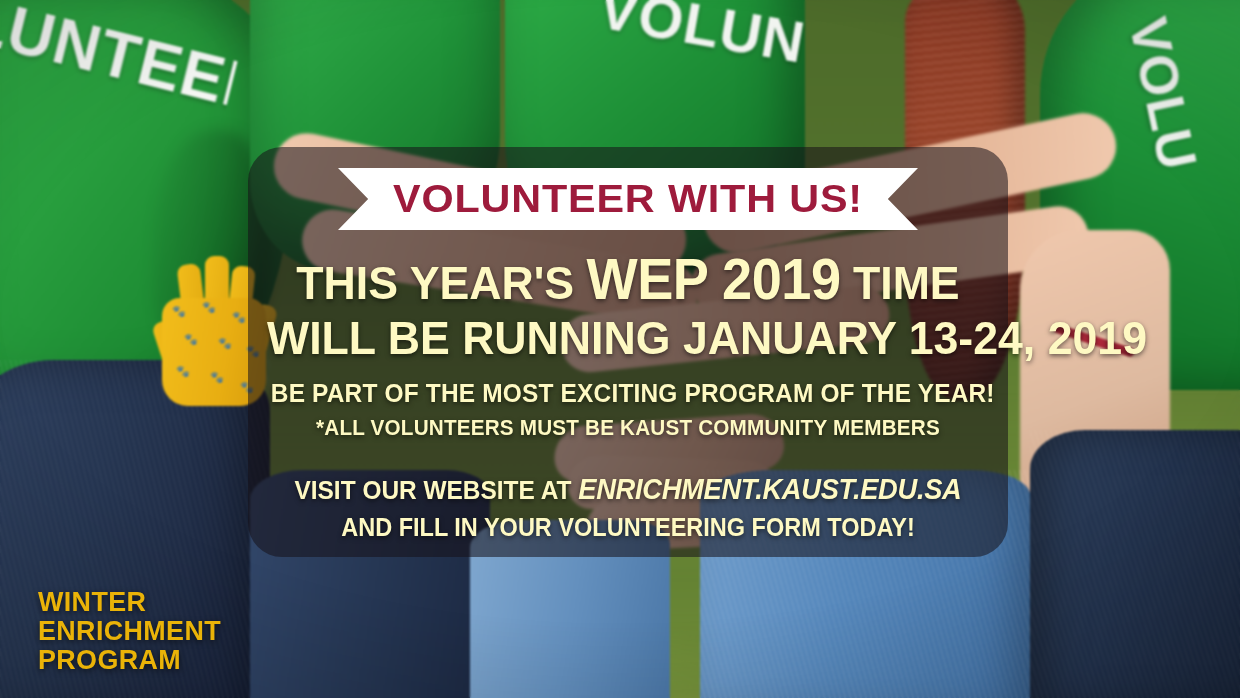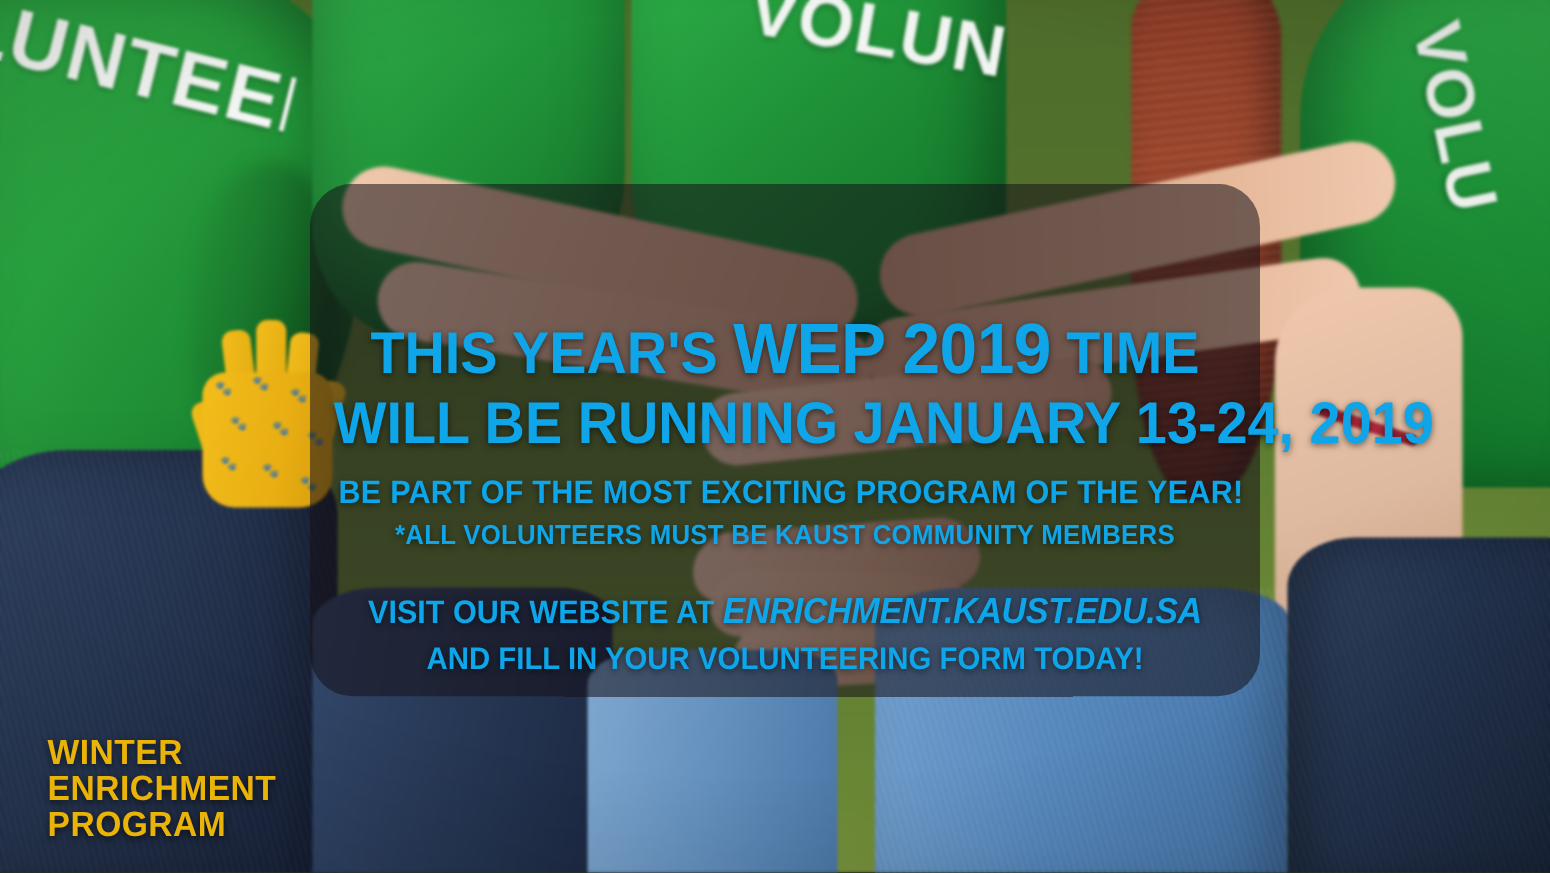--- a/index.html
+++ b/index.html
@@ -214,21 +214,21 @@
   .ribbon-text{
     position:absolute;inset:0;display:flex;align-items:center;justify-content:center;
     color:#9E1B3C;font-weight:700;font-size:39px;letter-spacing:.8px;
     transform:scaleX(1.06);
     white-space:nowrap;
   }
 
   
   .content{
     position:absolute;left:248px;top:250px;width:760px;
-    text-align:center;color:#0ea5e9;
+    text-align:center;color:#fef9c3;
     text-shadow:0 2px 6px rgba(0,0,0,.55);
   }
   .line1{
     font-size:47px;font-weight:700;letter-spacing:0;line-height:1.02;
     white-space:nowrap;transform:scaleX(.95);
   }
   .line1 .big{font-size:57px;font-weight:700;letter-spacing:-.5px;}
   .line2{
     margin-top:6px;
     font-size:47px;font-weight:700;line-height:1.02;white-space:nowrap;
@@ -321,20 +321,24 @@
     <div class="purple-jeans"></div>
     <div class="m-jeans"></div>
     <div class="c-jeans"></div>
     <div class="r-jeans"></div>
 
     <div class="photo-soften"></div>
   </div>
 
   <div class="panel"></div>
 
+  <div class="ribbon-wrap">
+    <div class="ribbon-in"></div>
+    <div class="ribbon-text">VOLUNTEER WITH US!</div>
+  </div>
 
   <div class="content">
     <div class="line1"><span>THIS YEAR'S </span><span class="big">WEP 2019</span><span> TIME</span></div>
 
     <div class="line2">WILL BE RUNNING JANUARY 13-24, 2019</div>
 
     <div class="line3">BE PART OF THE MOST EXCITING PROGRAM OF THE YEAR!</div>
 
     <div class="line4">*ALL VOLUNTEERS MUST BE KAUST COMMUNITY MEMBERS</div>
 

